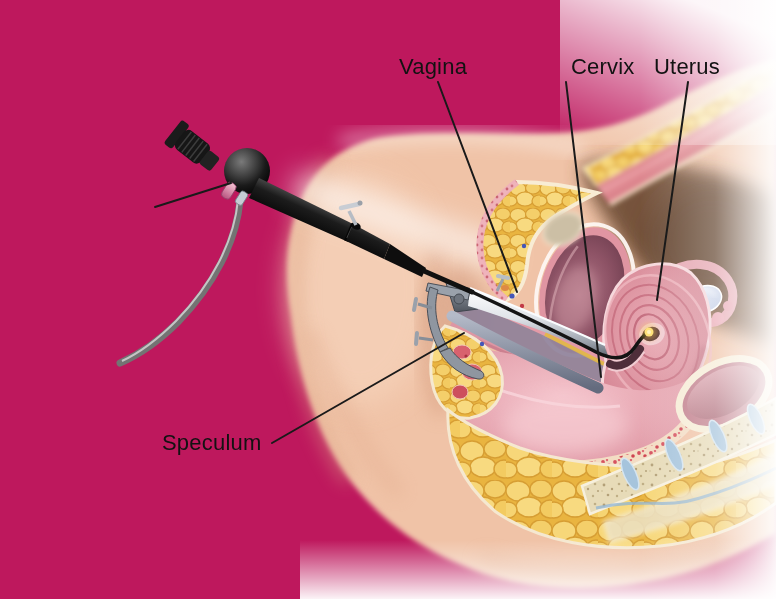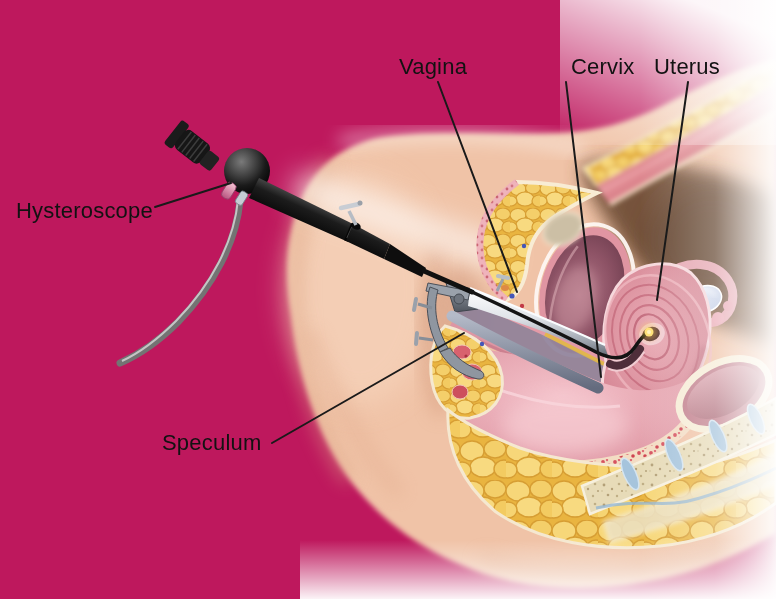--- a/index.html
+++ b/index.html
@@ -318,15 +318,14 @@
     <line x1="566" y1="82" x2="601" y2="377"></line>
     <line x1="688" y1="82" x2="657" y2="300"></line>
     <line x1="155" y1="207" x2="231" y2="183"></line>
     <line x1="272" y1="443" x2="464" y2="333"></line>
   </g>
 </svg>
 
 <div class="lbl lbl-vagina">Vagina</div>
 <div class="lbl lbl-cervix">Cervix</div>
 <div class="lbl lbl-uterus">Uterus</div>
-<div class="lbl lbl-hysteroscope">Hysteroscope</div>
 <div class="lbl lbl-speculum">Speculum</div>
 </div>
 
 </body></html>

